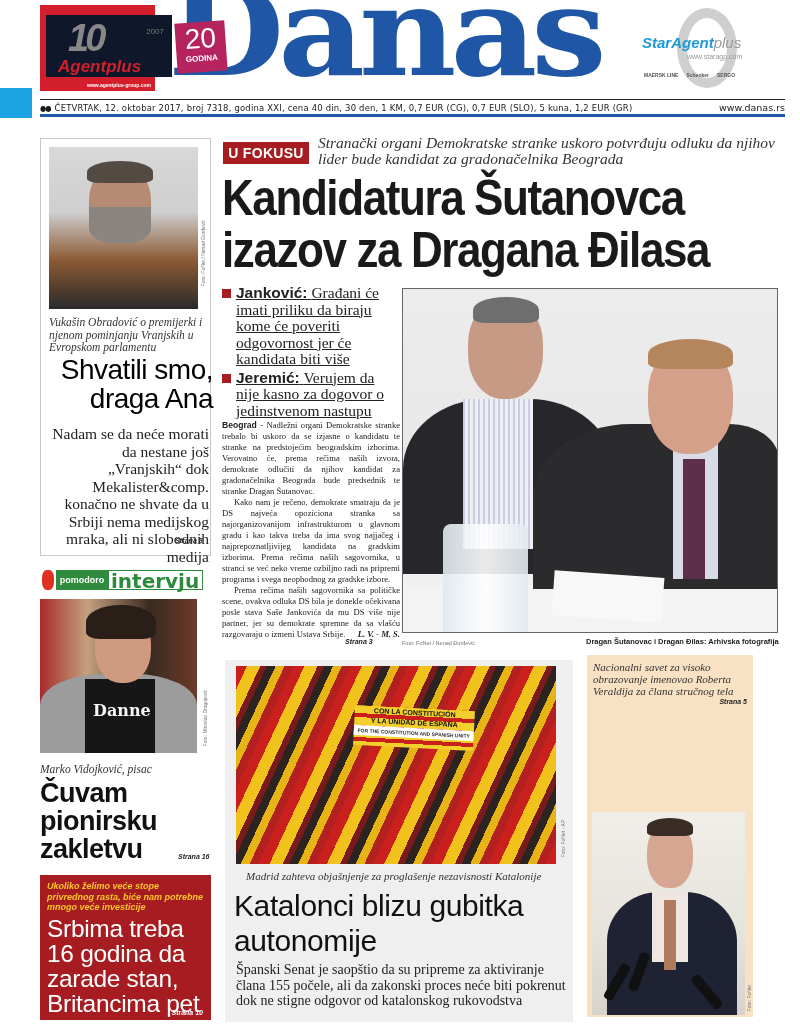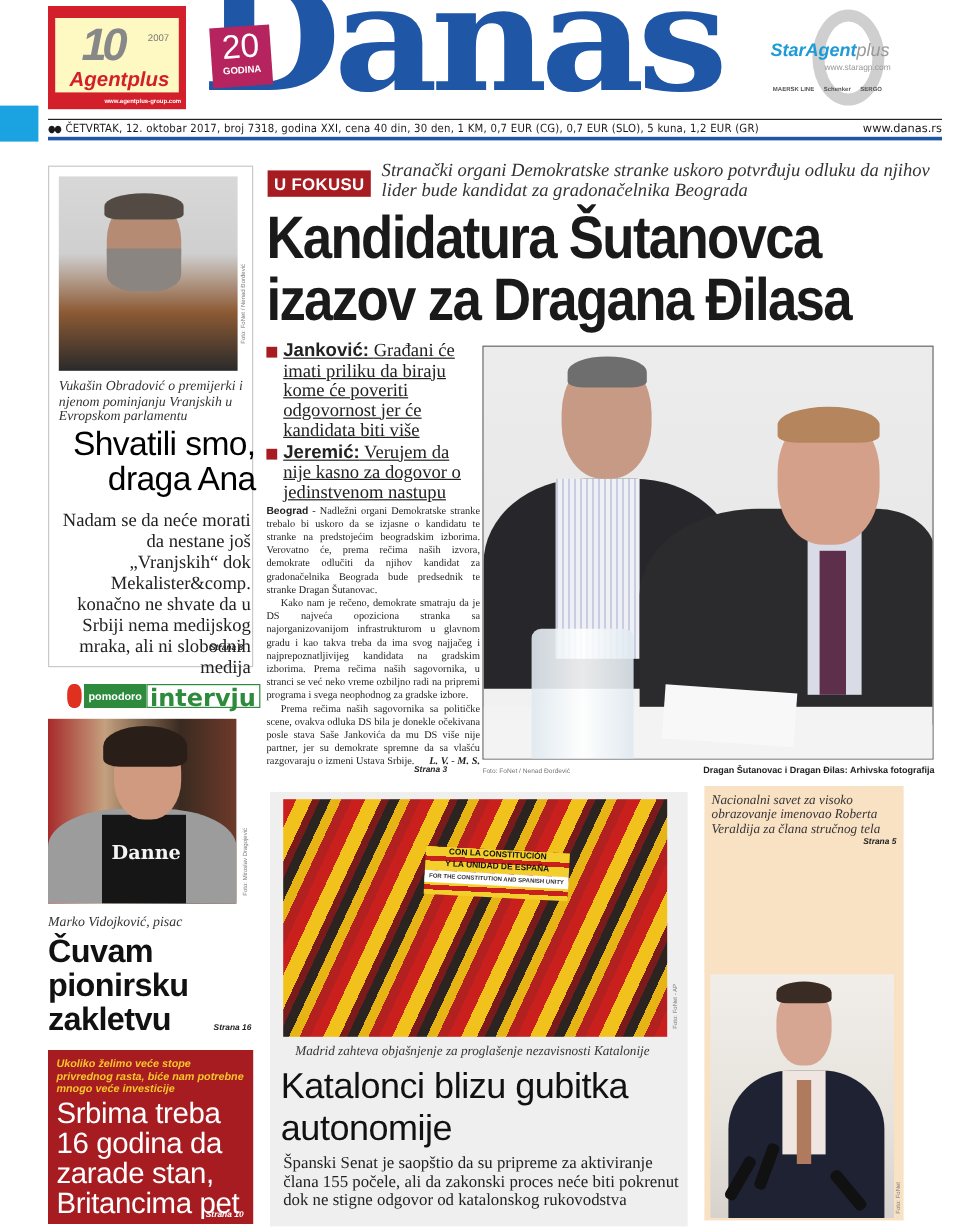--- a/index.html
+++ b/index.html
@@ -1,21 +1,21 @@
 <!DOCTYPE html>
 <html><head>
 <meta charset="utf-8">
 <style>
   * { box-sizing: border-box; margin: 0; padding: 0; }
   body { width: 800px; height: 1026px; background: #ffffff; position: relative; overflow: hidden; font-family: "Liberation Serif", serif; color: #1a1a1a; }
   .abs { position: absolute; }
 
   
   .agent-logo { left: 40px; top: 5px; width: 115px; height: 86px; background: #d31f2b; }
-  .agent-logo .inner { position: absolute; left: 6px; top: 10px; width: 103px; height: 62px; background: #fef9c3; }
+  .agent-logo .inner { position: absolute; left: 6px; top: 10px; width: 126px; height: 62px; background: #0f172a; }
   .agent-logo .ten { position: absolute; left: 22px; top: 2px; font: italic bold 38px "Liberation Sans", sans-serif; color: #888; letter-spacing: -4px; }
   .agent-logo .year { position: absolute; right: 8px; top: 12px; font: 8px "Liberation Sans", sans-serif; color: #777; }
   .agent-logo .name { position: absolute; left: 12px; top: 42px; font: italic bold 17px "Liberation Sans", sans-serif; color: #d31f2b; text-align: right; }
   .agent-logo .url { position: absolute; left: 0; right: 4px; bottom: 3px; text-align: right; font: bold 5px "Liberation Sans", sans-serif; color: #fff; }
   .blue-tab { left: 0; top: 88px; width: 32px; height: 30px; background: #1aa3e0; }
 
   .godina-badge { left: 176px; top: 22px; width: 50px; height: 50px; background: #b5245e; transform: rotate(-4deg); color: #fff; text-align: center; }
   .godina-badge .n { font: 28px "Liberation Sans", sans-serif; line-height: 30px; margin-top: 2px; }
   .godina-badge .g { font: bold 8px "Liberation Sans", sans-serif; }
   .danas-title { left: 168px; top: -30px; font: bold 134px "DejaVu Serif", serif; color: #1f57a6; letter-spacing: -6px; line-height: 1; transform: scaleY(0.92); transform-origin: top left; }
@@ -38,21 +38,21 @@
   .ph-obradovic { left: 49px; top: 147px; width: 149px; height: 162px; background: linear-gradient(180deg,#d8d8d8 0%,#cfcfcf 40%,#8c5a34 70%,#2a2a2a 100%); }
   .ph-obradovic .face { position: absolute; left: 40px; top: 18px; width: 62px; height: 78px; background: #b58b73; border-radius: 45% 45% 40% 40%; }
   .ph-obradovic .beard { position: absolute; left: 40px; top: 60px; width: 62px; height: 36px; background: #8a8580; border-radius: 0 0 40% 40%; }
   .ph-obradovic .hair { position: absolute; left: 38px; top: 14px; width: 66px; height: 22px; background: #544a44; border-radius: 50% 50% 20% 20%; }
   .credit-v { font: 5px "Liberation Sans", sans-serif; color: #777; writing-mode: vertical-rl; transform: rotate(180deg); }
   .kicker { font: italic 11.5px "Liberation Serif", serif; color: #333; line-height: 12.5px; }
   .head-light { font: 28px "Liberation Sans", sans-serif; line-height: 29px; color: #000000; letter-spacing: -0.5px; text-align: right; }
   .strana { font: italic bold 7px "Liberation Sans", sans-serif; color: #222; }
   .lead-serif { font: 15.5px "Liberation Serif", serif; line-height: 17.5px; color: #222; text-align: right; }
 
-  .pomodoro { left: 46px; top: 570px; width: 171px; height: 20px; display: flex; padding-left: 10px; }
+  .pomodoro { left: 32px; top: 570px; width: 171px; height: 20px; display: flex; padding-left: 10px; }
   .pomodoro .tom { width: 12px; height: 20px; background: #e03020; border-radius: 40%; margin-right: 2px; }
   .pomodoro .brand { width: 52px; background: #2e8b3d; color: #fff; font: bold 9px "Liberation Sans", sans-serif; display: flex; align-items: center; justify-content: center; }
   .pomodoro .word { flex: 1; color: #2e8b3d; font: bold 20px "DejaVu Sans", sans-serif; line-height: 20px; padding-left: 2px; border: 1px solid #2e8b3d; background: #fff; }
 
   .ph-vidojkovic { left: 40px; top: 599px; width: 157px; height: 154px; background: linear-gradient(90deg,#a62b2b 0%,#c4a07e 30%,#3a2a20 70%,#6d3a2a 100%); }
   .ph-vidojkovic .jacket { position: absolute; left: 0; top: 75px; width: 157px; height: 79px; background: #9c9c9c; border-radius: 40% 40% 0 0; }
   .ph-vidojkovic .shirt { position: absolute; left: 45px; top: 80px; width: 70px; height: 74px; background: #161616; }
   .ph-vidojkovic .shirt span { position: absolute; left: 8px; top: 22px; font: bold 16px "DejaVu Serif", serif; color: #f4f4f4; }
   .ph-vidojkovic .face { position: absolute; left: 55px; top: 12px; width: 56px; height: 72px; background: #d09a80; border-radius: 45%; }
   .ph-vidojkovic .hair { position: absolute; left: 46px; top: 6px; width: 70px; height: 34px; background: #2a1e18; border-radius: 50% 50% 20% 20%; }

